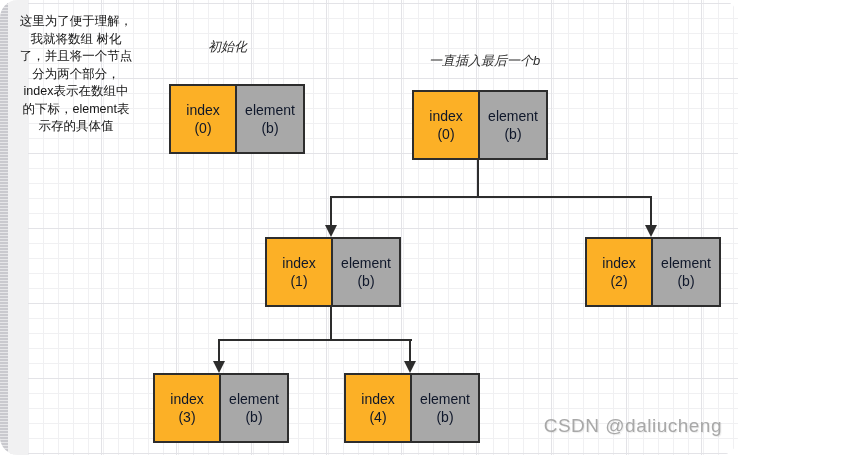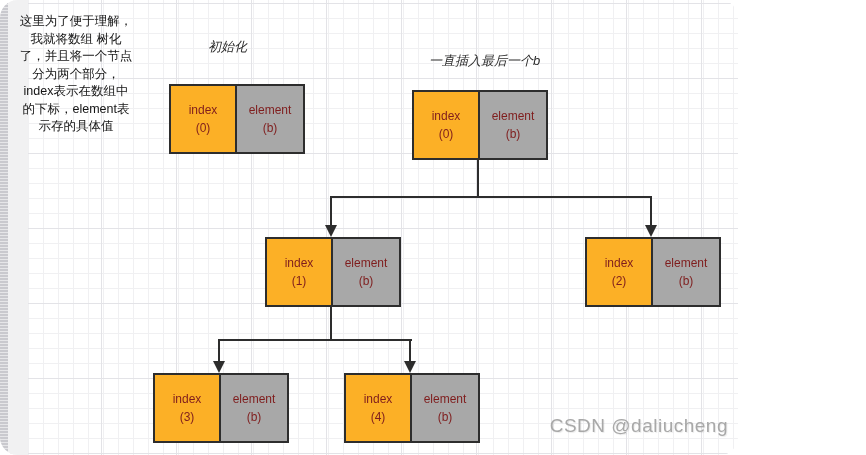--- a/index.html
+++ b/index.html
@@ -45,34 +45,34 @@
   #label-tree1{left:208px;top:38px;}
   #label-tree2{left:429px;top:52px;}
 
   .node{
     position:absolute;width:132px;height:66px;
     border:2px solid #2d2d2d;display:flex;box-sizing:content-box;
     background:#a8a8a8;
   }
   .cell{
     display:flex;flex-direction:column;align-items:center;justify-content:center;
-    font-size:12px;line-height:18px;color:#7f1d1d;
+    font-size:14px;line-height:18px;color:#0f172a;
   }
   .cell.index{flex:0 0 64px;background:#fcb026;border-right:2px solid #2d2d2d;}
   .cell.element{flex:1;background:#a8a8a8;}
 
   .cline{position:absolute;background:#2d2d2d;}
   .arrowhead{
     position:absolute;width:0;height:0;
     border-left:6px solid transparent;border-right:6px solid transparent;
     border-top:12px solid #2d2d2d;
   }
 
   .watermark{
-    position:absolute;right:10px;top:415px;
+    position:absolute;right:16px;top:415px;
     font-size:19px;color:#a8a8a8;letter-spacing:.5px;
     text-shadow:1px 1px 1px rgba(0,0,0,0.08);
     white-space:nowrap;
   }
 </style>
 </head>
 <body>
 
 <div class="stage">
   <div class="grid"></div>

